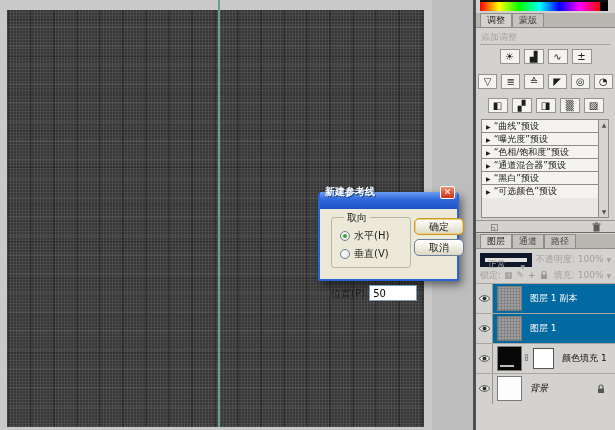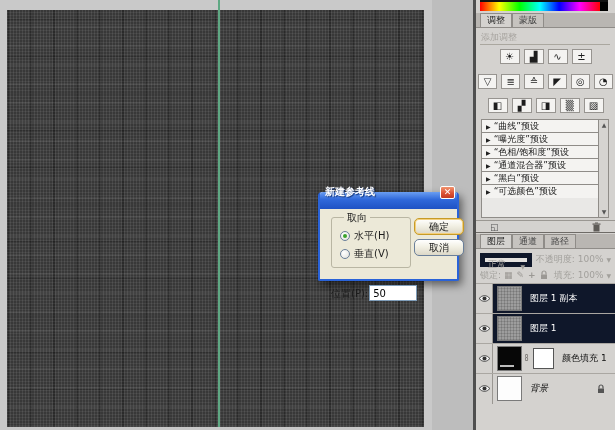--- a/index.html
+++ b/index.html
@@ -59,21 +59,21 @@
   .blend-row { position:absolute; left:4px; top:252px; width:131px; height:15px; display:flex; align-items:center; }
   .ps-select { width:52px; height:14px; border:5px solid #0f172a; background:#e4e2df; color:#a2a09c; font-size:9px; line-height:12px; padding-left:3px; position:relative; }
   .ps-select .arr { position:absolute; right:2px; top:3px; font-size:6px; color:#a2a09c; }
   .opacity-group { margin-left:auto; font-size:9px; color:#a2a09c; white-space:nowrap; }
   .lock-row { position:absolute; left:4px; top:269px; width:131px; height:12px; display:flex; align-items:center; font-size:9px; color:#a2a09c; }
   .lock-icons { display:flex; gap:4px; margin-left:3px; color:#9b9894; font-size:9px; }
   .fill-group { margin-left:auto; font-size:9px; color:#a2a09c; white-space:nowrap; }
 
   .layer-list { position:absolute; left:0; top:283px; width:139px; }
   .lrow { height:30px; display:flex; align-items:center; border-top:1px solid #aaa7a2; background:#d4d2cf; position:relative; }
-  .lrow.selected { background:#0f172a; }
+  .lrow.selected { background:#0369a1; }
   .eye-cell { width:17px; height:30px; background:#d4d2cf; border-right:1px solid #9a9792; display:flex; align-items:center; justify-content:center; flex:none; }
   .thumb { width:25px; height:25px; border:1px solid #7a7a7a; margin-left:4px; flex:none; }
   .thumb.texture {
     background-color:#9d9d9d;
     background-image:
       repeating-linear-gradient(90deg, rgba(0,0,0,.14) 0 1px, rgba(0,0,0,0) 1px 3px),
       repeating-linear-gradient(0deg, rgba(0,0,0,.12) 0 1px, rgba(0,0,0,0) 1px 3px);
   }
   .thumb.black { background:#070707; position:relative; }
   .thumb.black::after { content:""; position:absolute; left:2px; bottom:3px; width:14px; height:2px; background:#bdbdbd; }

